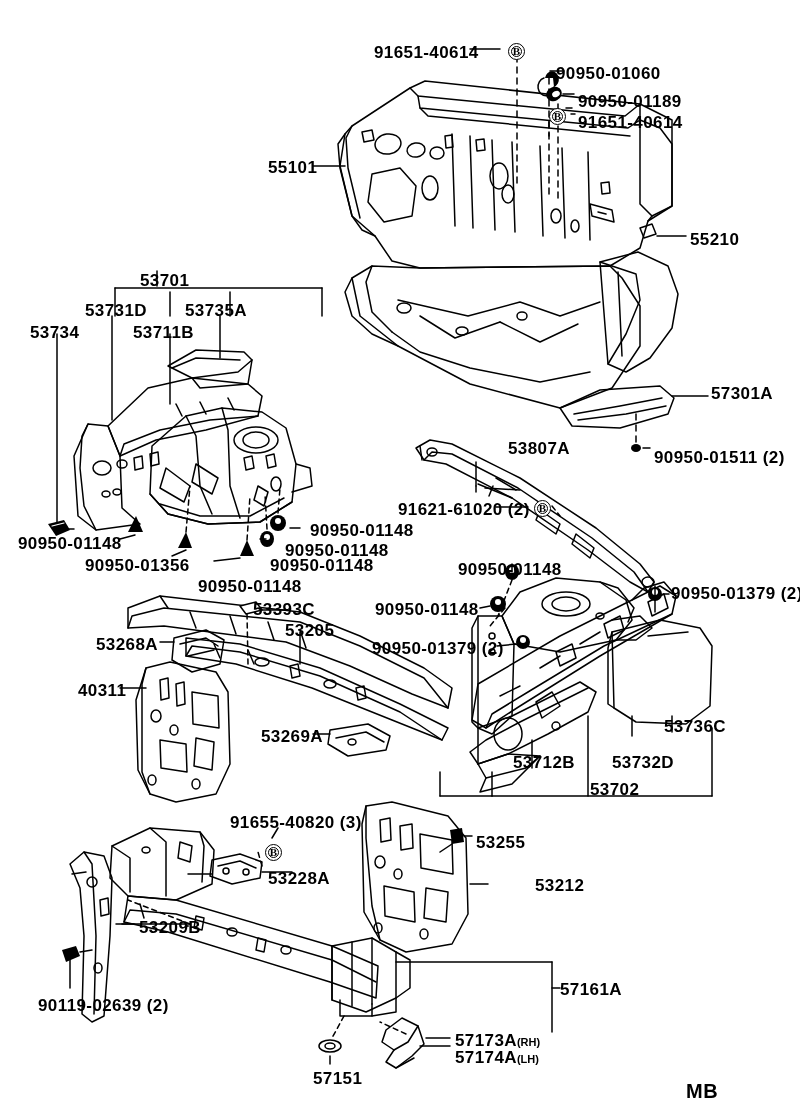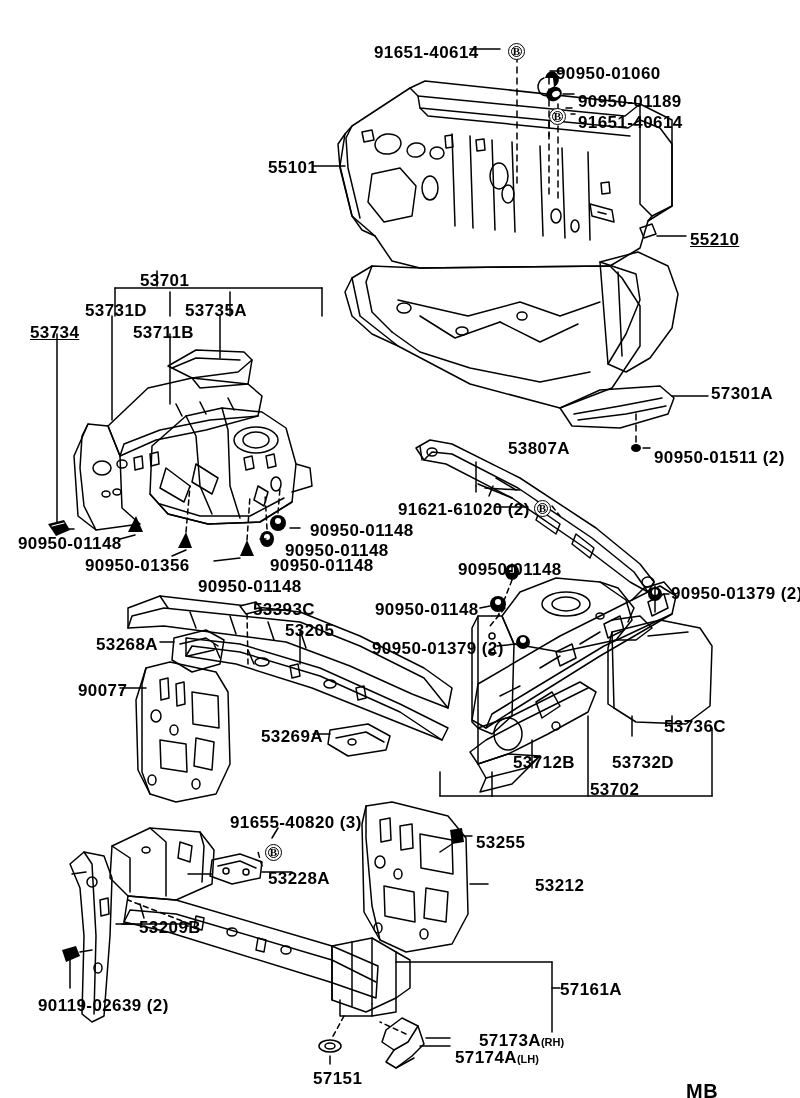--- a/index.html
+++ b/index.html
@@ -437,58 +437,58 @@
       <path d="M116 908 L134 908"></path>
     </g>
   </svg>
 
   <div id="label-layer">
       <div class="lbl" style="left: 374px; top: 28px;">91651-40614</div>
       <div class="lbl" style="left: 556px; top: 49px;">90950-01060</div>
       <div class="lbl" style="left: 578px; top: 77px;">90950-01189</div>
       <div class="lbl" style="left: 578px; top: 98px;">91651-40614</div>
       <div class="lbl" style="left: 268px; top: 143px;">55101</div>
-      <div class="lbl" style="left: 690px; top: 215px; text-decoration: underline;">55210</div>
+      <div class="lbl" style="left: 690px; top: 215px;">55210</div>
       <div class="lbl" style="left: 711px; top: 369px;">57301A</div>
       <div class="lbl" style="left: 654px; top: 425px; margin-top: 8px;">90950-01511 (2)</div>
       <div class="lbl" style="left: 508px; top: 424px;">53807A</div>
       <div class="lbl" style="left: 398px; top: 485px;">91621-61020 (2)</div>
       <div class="lbl" style="left: 140px; top: 256px;">53701</div>
       <div class="lbl" style="left: 85px; top: 286px;">53731D</div>
       <div class="lbl" style="left: 185px; top: 286px;">53735A</div>
-      <div class="lbl" style="left: 30px; top: 308px; text-decoration: underline;">53734</div>
+      <div class="lbl" style="left: 30px; top: 308px;">53734</div>
       <div class="lbl" style="left: 133px; top: 308px;">53711B</div>
       <div class="lbl" style="left: 18px; top: 519px;">90950-01148</div>
       <div class="lbl" style="left: 85px; top: 541px;">90950-01356</div>
       <div class="lbl" style="left: 310px; top: 506px;">90950-01148</div>
       <div class="lbl" style="left: 285px; top: 526px;">90950-01148</div>
       <div class="lbl" style="left: 270px; top: 541px;">90950-01148</div>
       <div class="lbl" style="left: 198px; top: 562px;">90950-01148</div>
       <div class="lbl" style="left: 253px; top: 585px;">53393C</div>
       <div class="lbl" style="left: 285px; top: 606px;">53205</div>
       <div class="lbl" style="left: 96px; top: 620px;">53268A</div>
-      <div class="lbl" style="left: 78px; top: 666px;">90077</div>
+      <div class="lbl" style="left: 78px; top: 666px;">40311</div>
       <div class="lbl" style="left: 261px; top: 712px;">53269A</div>
       <div class="lbl" style="left: 458px; top: 545px;">90950-01148</div>
       <div class="lbl" style="left: 375px; top: 585px;">90950-01148</div>
       <div class="lbl" style="left: 372px; top: 624px;">90950-01379 (2)</div>
       <div class="lbl" style="left: 671px; top: 569px;">90950-01379 (2)</div>
       <div class="lbl" style="left: 664px; top: 702px;">53736C</div>
       <div class="lbl" style="left: 513px; top: 738px;">53712B</div>
       <div class="lbl" style="left: 612px; top: 738px;">53732D</div>
       <div class="lbl" style="left: 590px; top: 765px;">53702</div>
       <div class="lbl" style="left: 230px; top: 798px;">91655-40820 (3)</div>
       <div class="lbl" style="left: 476px; top: 818px;">53255</div>
       <div class="lbl" style="left: 268px; top: 854px;">53228A</div>
       <div class="lbl" style="left: 492px; top: 861px; margin-left: 43px;">53212</div>
       <div class="lbl" style="left: 139px; top: 903px;">53209B</div>
       <div class="lbl" style="left: 38px; top: 981px;">90119-02639 (2)</div>
       <div class="lbl" style="left: 560px; top: 965px;">57161A</div>
       <div class="lbl" style="left: 313px; top: 1054px;">57151</div>
-      <div class="lbl" style="left: 455px; top: 1016px; margin-left: 24px;"><span>57173A</span><span class="sub">(RH)</span></div>
+      <div class="lbl" style="left: 455px; top: 1016px;"><span>57173A</span><span class="sub">(RH)</span></div>
       <div class="lbl" style="left: 455px; top: 1033px;"><span>57174A</span><span class="sub">(LH)</span></div>
       <div class="bcirc" style="left: 508px; top: 27px;">
         <span>B</span>
       </div>
       <div class="bcirc" style="left: 549px; top: 92px;">
         <span>B</span>
       </div>
       <div class="bcirc" style="left: 534px; top: 484px;">
         <span>B</span>
       </div>

